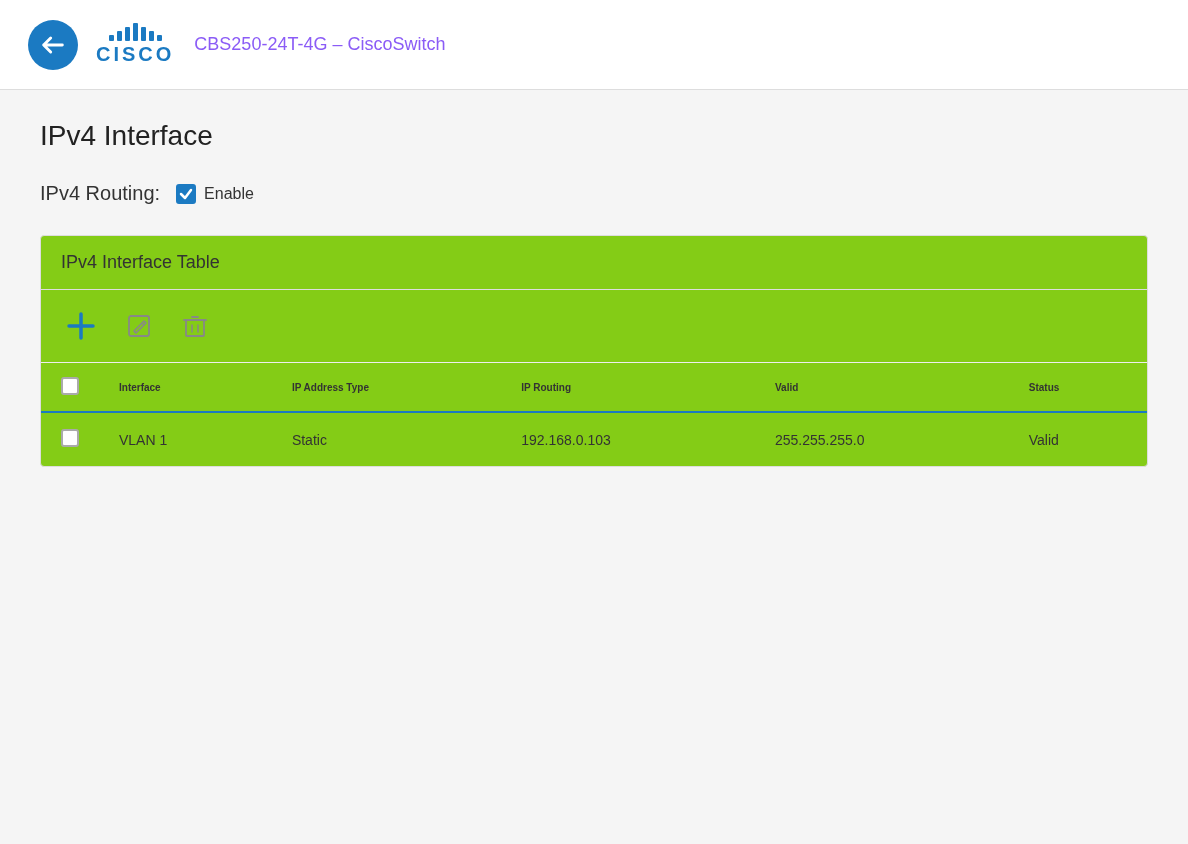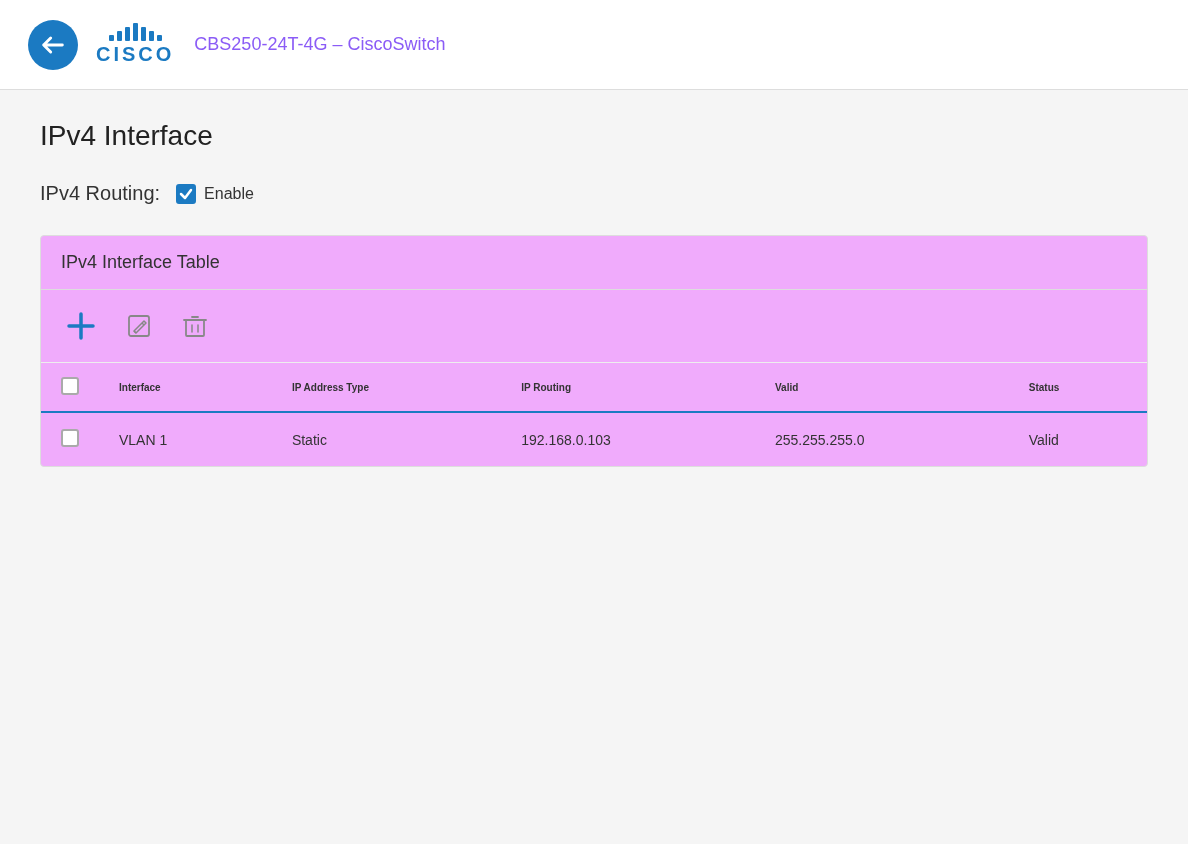--- a/index.html
+++ b/index.html
@@ -133,21 +133,21 @@
       stroke-width: 2.5;
     }
 
     .checkbox-enable-label {
       font-size: 16px;
       color: #333;
     }
 
     
     .table-card {
-      background: #f0abfc;
+      background: #84cc16;
       border: 1px solid #ddd;
       border-radius: 4px;
       overflow: hidden;
     }
 
     .table-card-header {
       padding: 16px 20px;
       font-size: 18px;
       font-weight: 400;
       color: #333;

